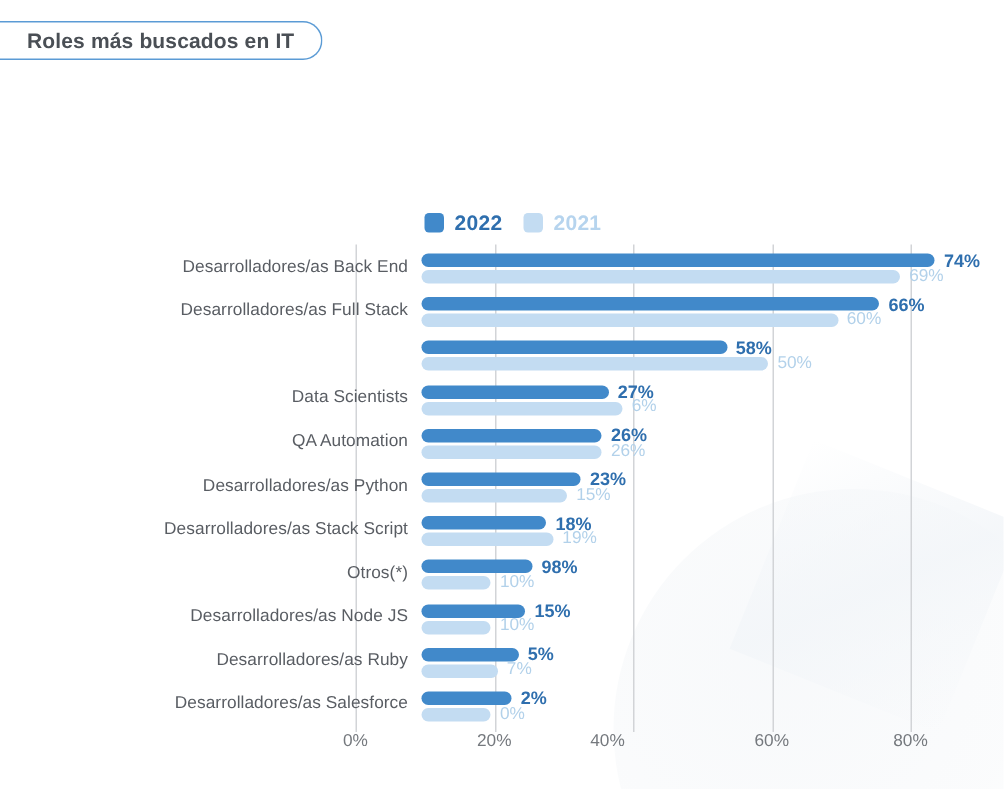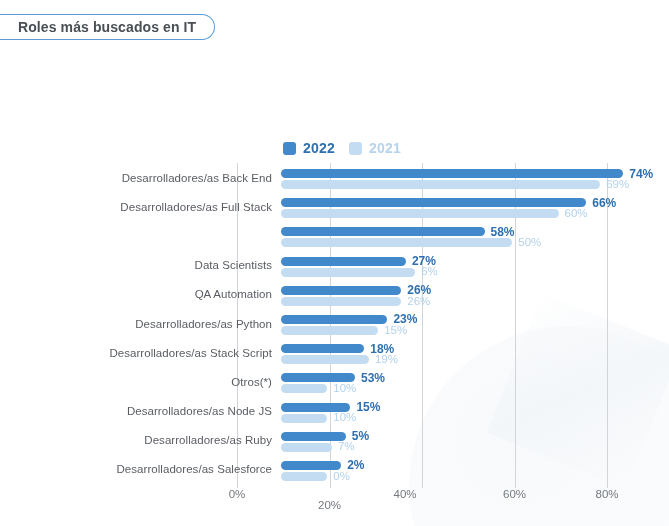--- a/index.html
+++ b/index.html
@@ -290,21 +290,21 @@
           </div>
           <div class="bar-wrap bottom">
             <div class="bar c2021" style="width: 87.875px;"></div>
             <span class="bar-value v2021">19%</span>
           </div>
         </div>
         <div class="row">
           <div class="cat-label">Otros(*)</div>
           <div class="bar-wrap top">
             <div class="bar c2022" style="width: 74px;"></div>
-            <span class="bar-value v2022">53%</span>
+            <span class="bar-value v2022">98%</span>
           </div>
           <div class="bar-wrap bottom">
             <div class="bar c2021" style="width: 46.25px;"></div>
             <span class="bar-value v2021">10%</span>
           </div>
         </div>
         <div class="row">
           <div class="cat-label">Desarrolladores/as Node JS</div>
           <div class="bar-wrap top">
             <div class="bar c2022" style="width: 69.375px;"></div>
@@ -334,18 +334,18 @@
           </div>
           <div class="bar-wrap bottom">
             <div class="bar c2021" style="width: 46.25px;"></div>
             <span class="bar-value v2021">0%</span>
           </div>
         </div>
       </div>
   </div>
   <div class="x-axis">
       <div class="x-tick" style="left: 0px;">0%</div>
-      <div class="x-tick" style="left: 92.5px; margin-top: 11px;">20%</div>
+      <div class="x-tick" style="left: 92.5px;">20%</div>
       <div class="x-tick" style="left: 168px;">40%</div>
       <div class="x-tick" style="left: 277.5px;">60%</div>
       <div class="x-tick" style="left: 370px;">80%</div>
     </div>
 </div>
 
 </body></html>

